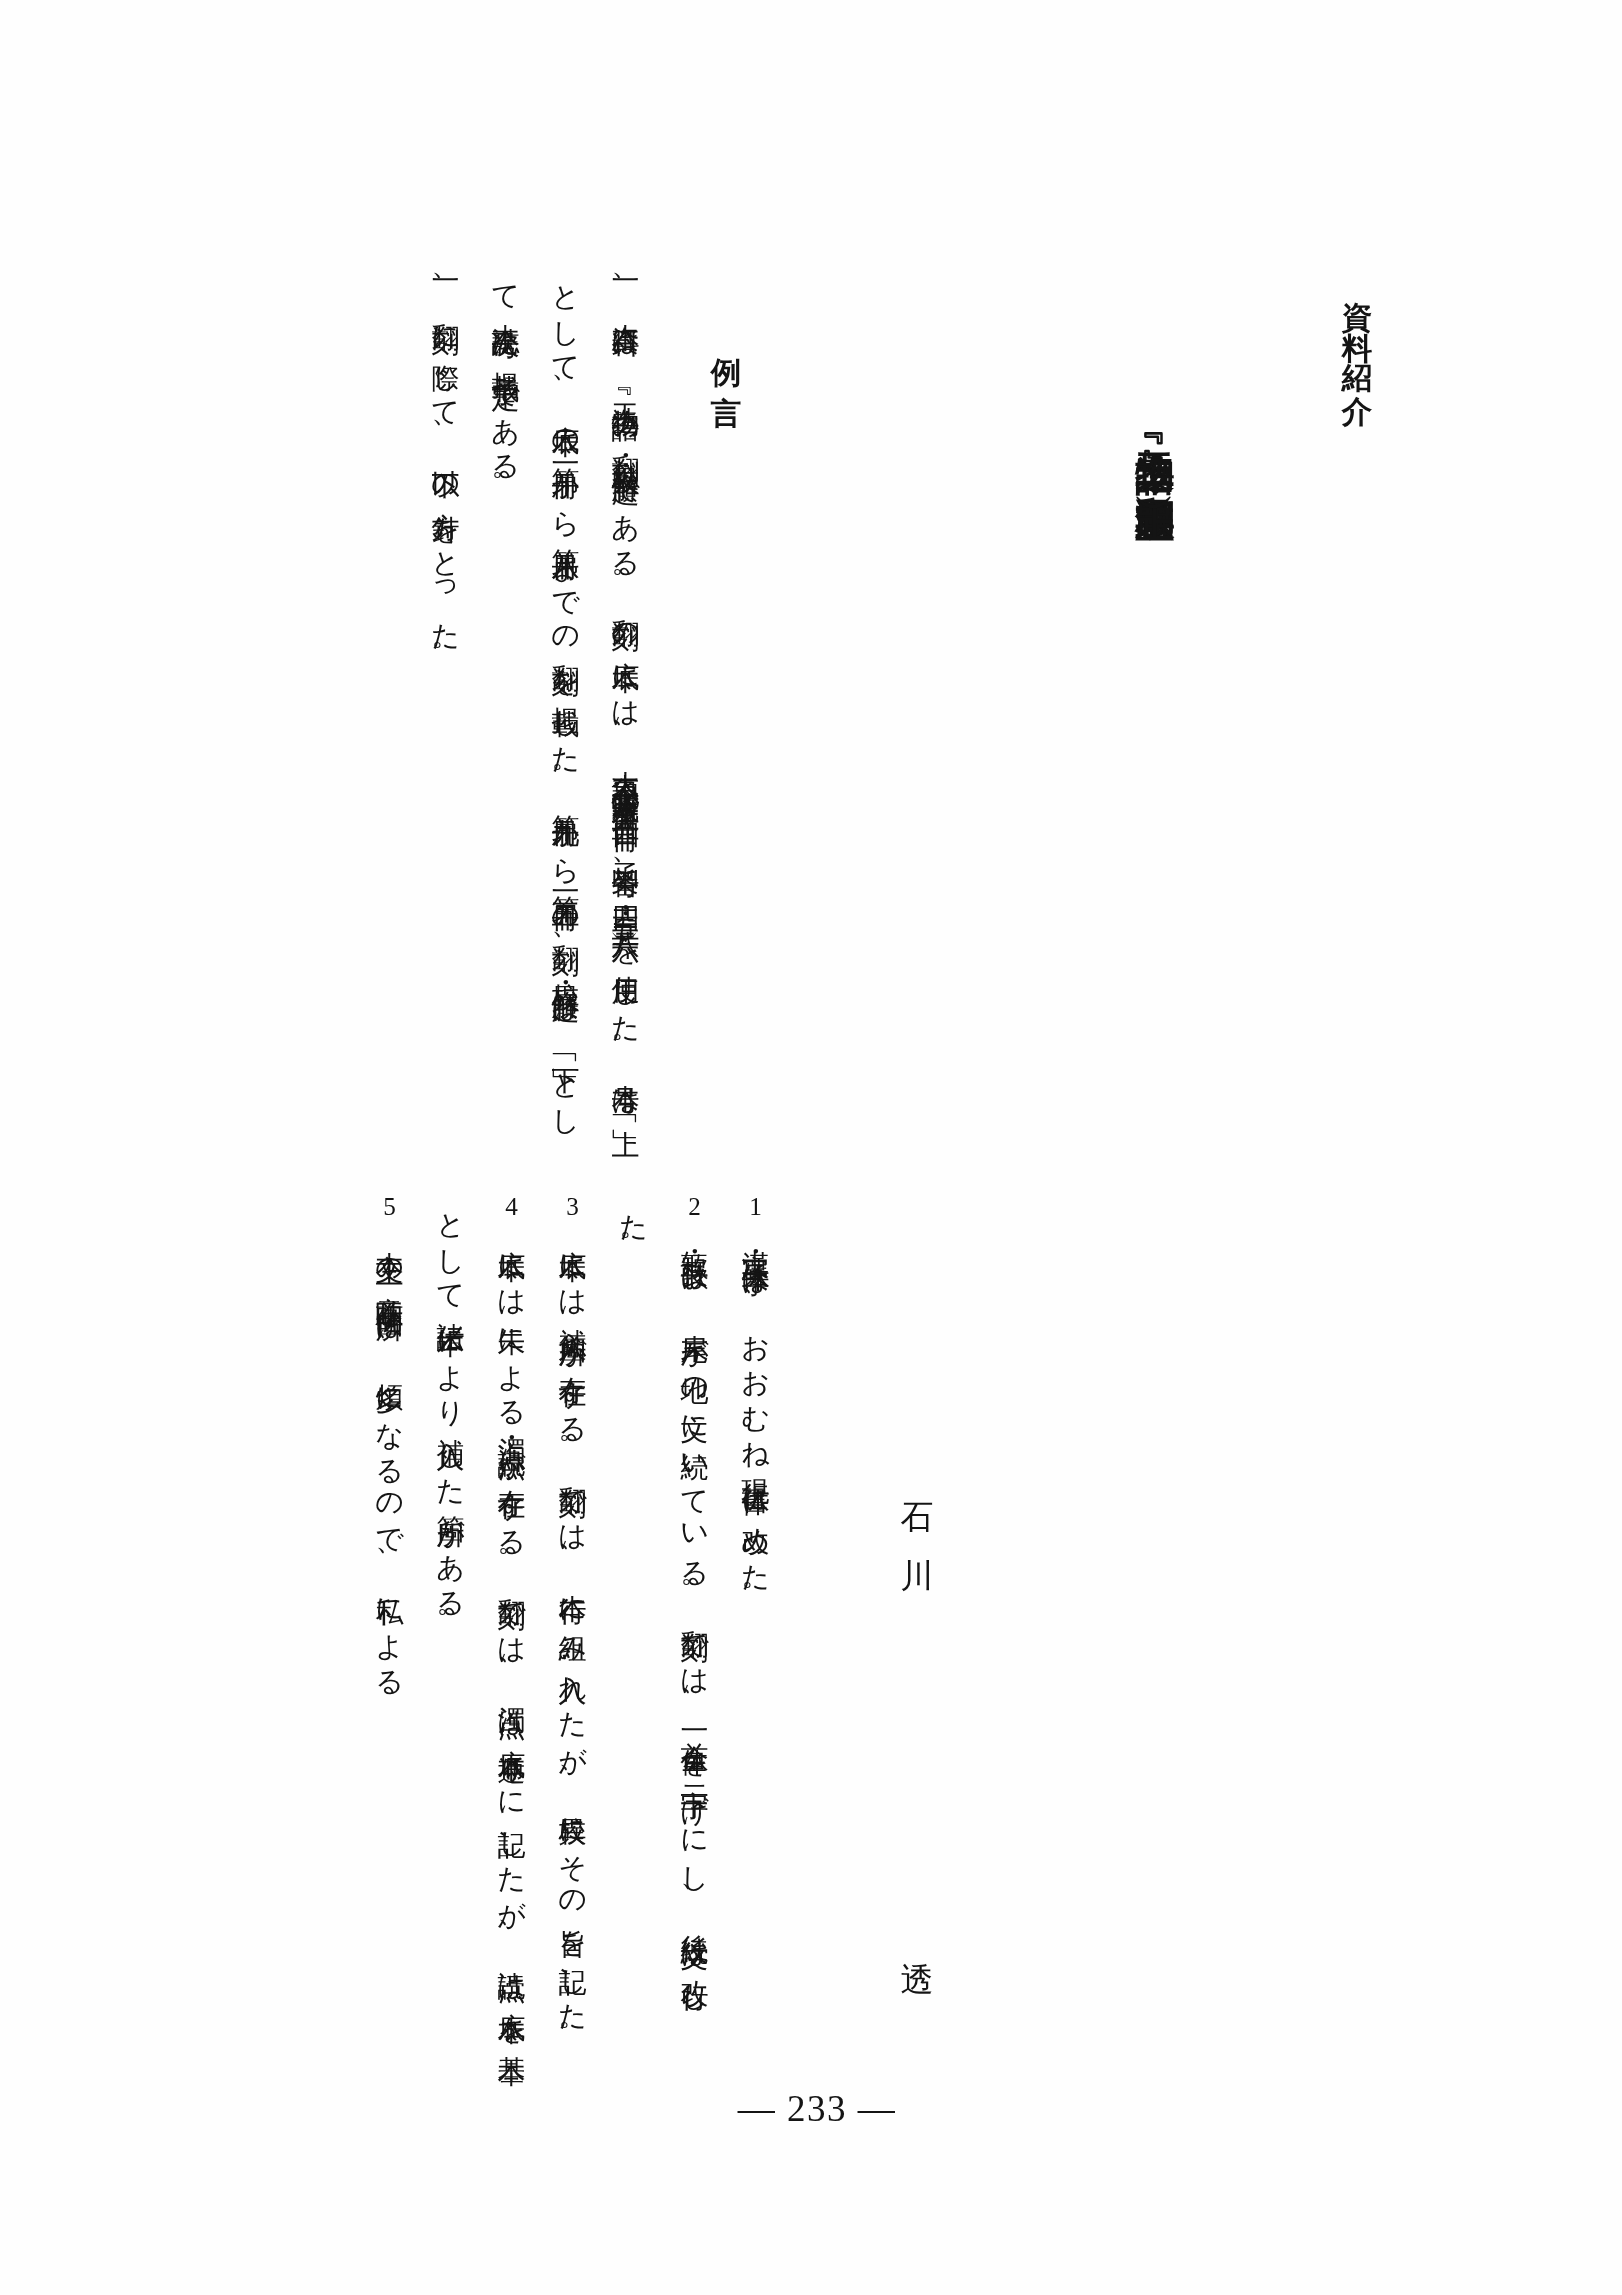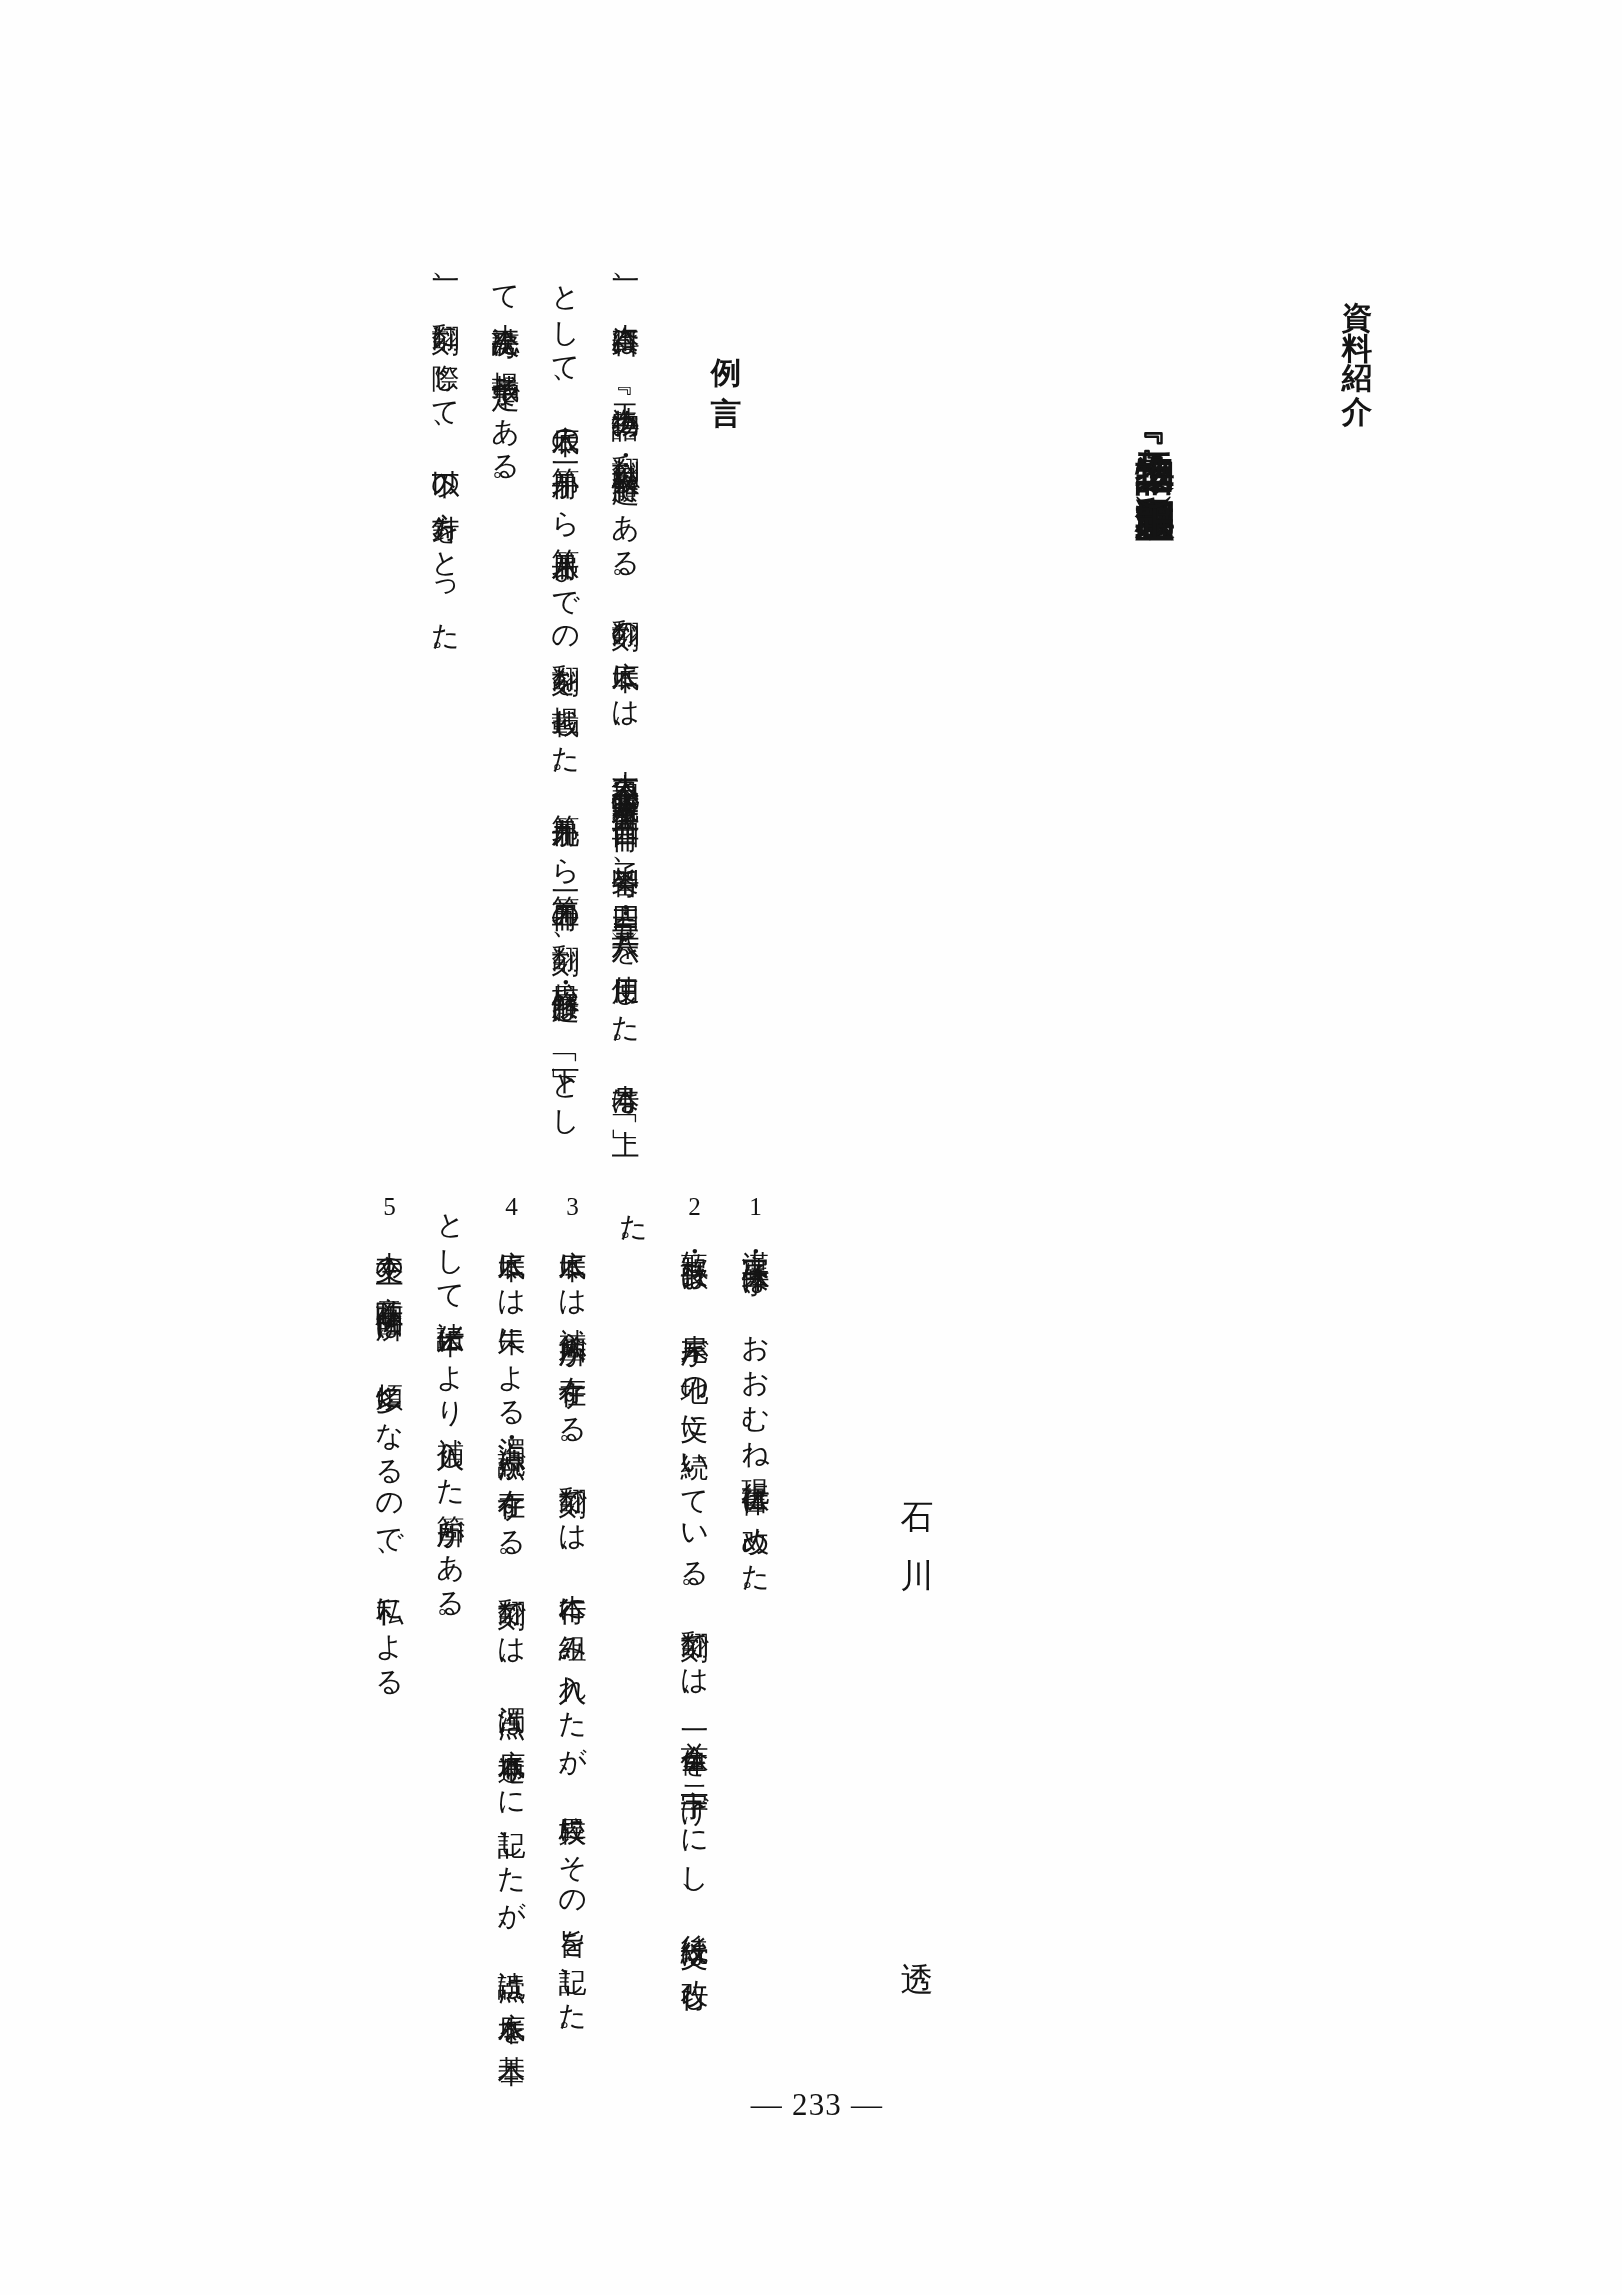--- a/index.html
+++ b/index.html
@@ -113,21 +113,21 @@
     letter-spacing: 0;
     margin-inline-end: 0.38em;
   }
   
   .pageno {
     position: absolute;
     left: 713px;
     top: 2087px;
     width: 208px;
     text-align: center;
-    font-size: 31px;
+    font-size: 37px;
     letter-spacing: 0.04em;
     white-space: nowrap;
   }
 </style>
 </head>
 <body>
 
 <div class="page">
 
   <div class="v kanban">資料紹介</div>

